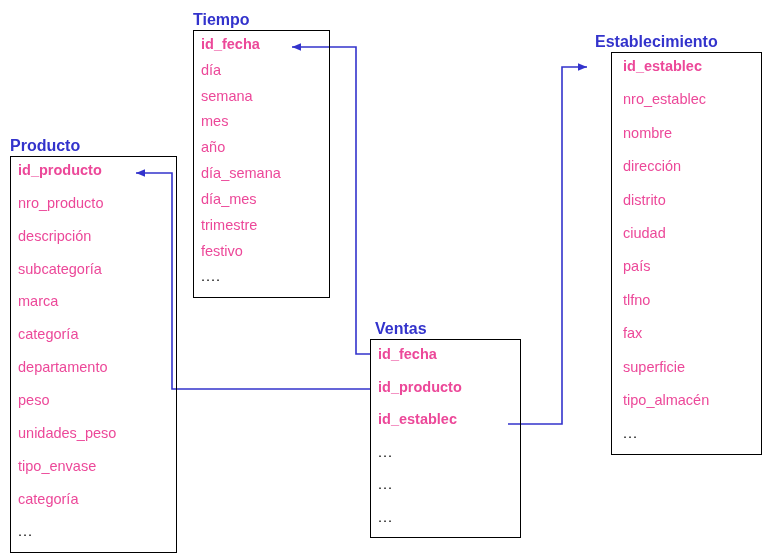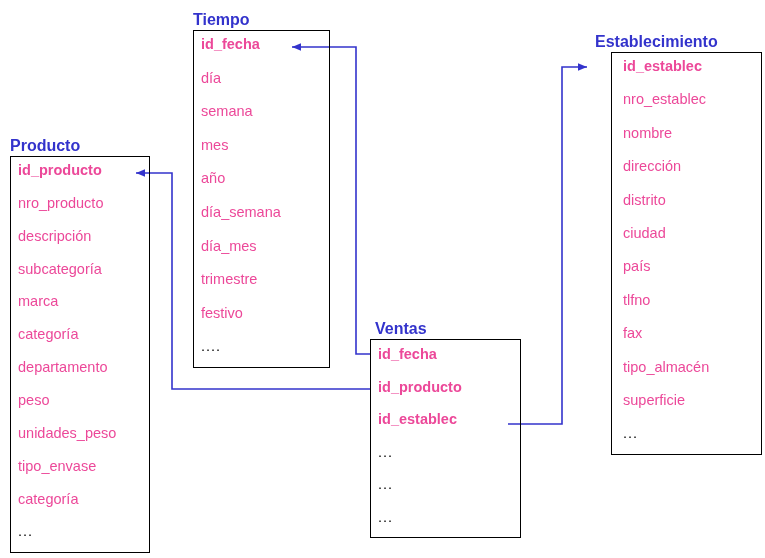--- a/index.html
+++ b/index.html
@@ -98,40 +98,40 @@
       <path d="M 370 389 L 172 389 L 172 173 L 136 173"></path>
       <polygon points="136,173 145,169.2 145,176.8"></polygon>
     </g>
 
     <g>
       <path d="M 508 424 L 562 424 L 562 67 L 587 67"></path>
       <polygon points="587,67 578,63.2 578,70.8"></polygon>
     </g>
   </svg>
 
-  <div class="entity" style="left:10px; top:156px; width:140px; height:397px;">
+  <div class="entity" style="left:10px; top:156px; width:140px; height:397px;padding-left:27px;">
     <div class="entity-title">Producto</div>
     <div class="entity-box"></div>
     <div class="fields" style="justify-content:space-between; padding-bottom:14px;">
       <div class="field pk">id_producto</div>
       <div class="field">nro_producto</div>
       <div class="field">descripción</div>
       <div class="field">subcategoría</div>
       <div class="field">marca</div>
       <div class="field">categoría</div>
       <div class="field">departamento</div>
       <div class="field">peso</div>
       <div class="field">unidades_peso</div>
       <div class="field">tipo_envase</div>
       <div class="field">categoría</div>
       <div class="field ellipsis">...</div>
     </div>
   </div>
 
-  <div class="entity" style="left:193px; top:30px; width:137px; height:338px;">
+  <div class="entity" style="left:193px; top:30px; width:137px; height:268px;">
     <div class="entity-title">Tiempo</div>
     <div class="entity-box"></div>
     <div class="fields" style="justify-content:space-between; padding-bottom:14px;">
       <div class="field pk">id_fecha</div>
       <div class="field">día</div>
       <div class="field">semana</div>
       <div class="field">mes</div>
       <div class="field">año</div>
       <div class="field">día_semana</div>
       <div class="field">día_mes</div>
@@ -147,22 +147,22 @@
     <div class="fields" style="justify-content:space-between; padding-bottom:14px; padding-left:12px;">
       <div class="field pk">id_establec</div>
       <div class="field">nro_establec</div>
       <div class="field">nombre</div>
       <div class="field">dirección</div>
       <div class="field">distrito</div>
       <div class="field">ciudad</div>
       <div class="field">país</div>
       <div class="field">tlfno</div>
       <div class="field">fax</div>
+      <div class="field">superficie</div>
       <div class="field">tipo_almacén</div>
-      <div class="field">superficie</div>
       <div class="field ellipsis">...</div>
     </div>
   </div>
 
   <div class="entity" style="left:370px; top:339px; width:151px; height:199px;border-radius:15px;">
     <div class="entity-title" style="left:5px;">Ventas</div>
     <div class="entity-box"></div>
     <div class="fields" style="justify-content:space-between; padding-bottom:14px; padding-top:8px;">
       <div class="field pk">id_fecha</div>
       <div class="field pk">id_producto</div>

